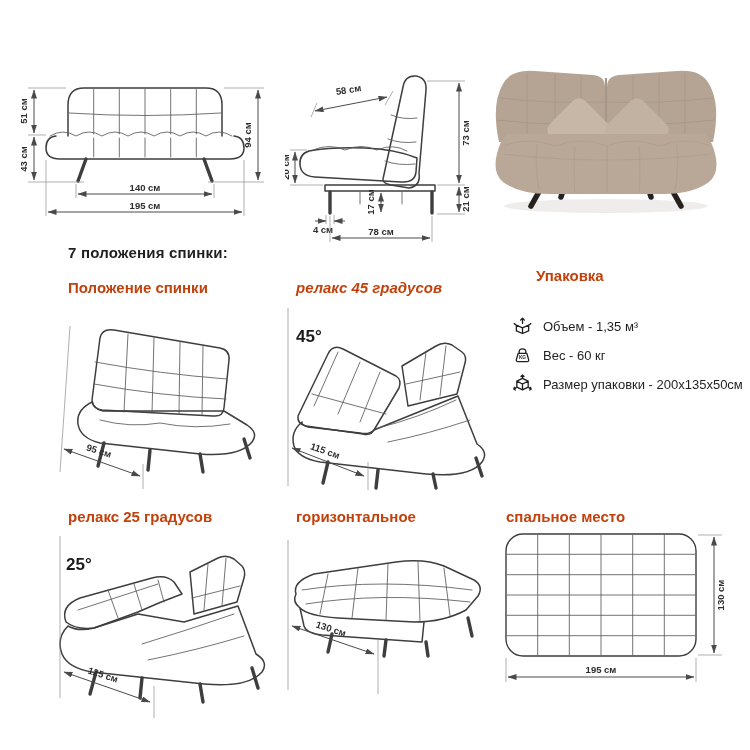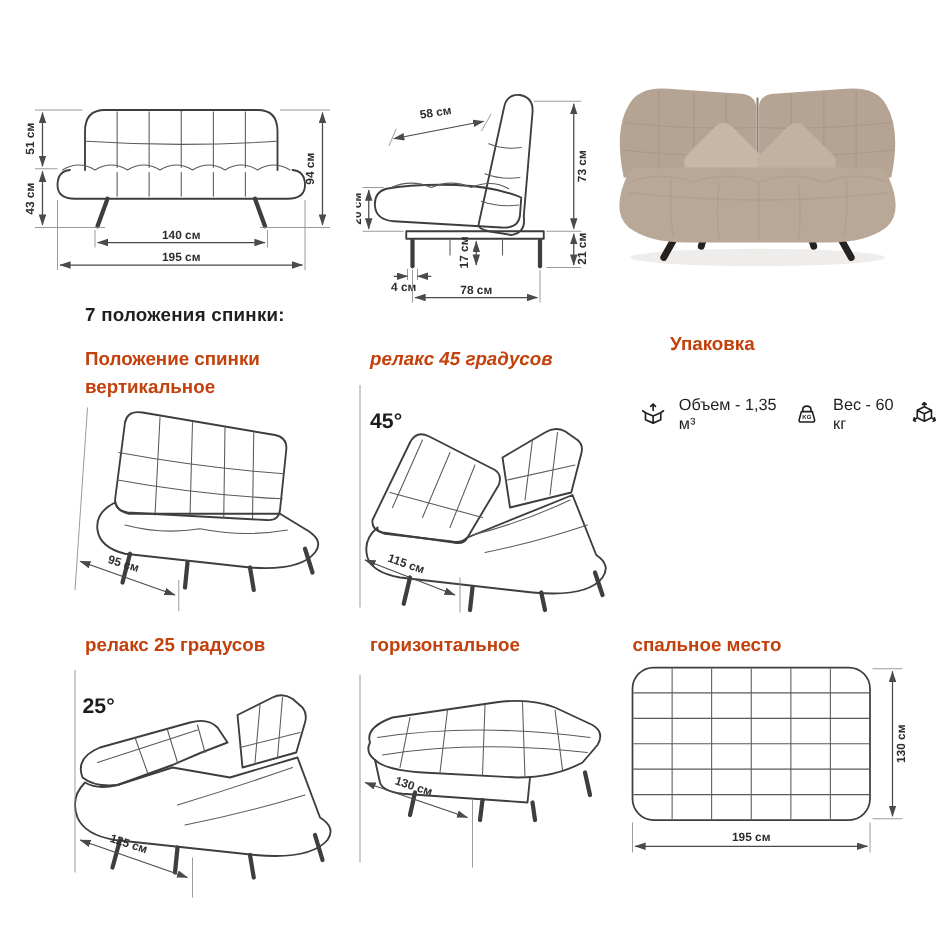--- a/index.html
+++ b/index.html
@@ -1,21 +1,21 @@
 <!DOCTYPE html>
 <html><head>
 <meta charset="utf-8">
 <style>
   html,body{margin:0;padding:0;background:#ffffff;}
   .canvas{position:relative;width:750px;height:750px;background:#ffffff;overflow:hidden;
           font-family:"Liberation Sans",sans-serif;color:#1f1f1f;}
   .abs{position:absolute;}
   .sec-heading{font-size:15px;font-weight:700;letter-spacing:.2px;color:#1f1f1f;}
   .sub-heading{font-size:15px;font-weight:700;line-height:1.45;color:#c2410c;}
-  .pack-list{display:flex;flex-direction:row;gap:8px;}
+  .pack-list{display:flex;flex-direction:column;gap:8px;}
   .pack-row{display:flex;align-items:center;gap:10px;font-size:13px;color:#1f1f1f;}
   .pack-row svg{flex:0 0 auto;}
   svg text{font-family:"Liberation Sans",sans-serif;}
   .dimtxt{font-size:9.5px;font-weight:700;fill:#2e2e2e;}
   .angle{font-size:17px;font-weight:700;fill:#1c1c1c;}
   .out{fill:none;stroke:#3e3e3e;stroke-width:1.5;stroke-linecap:round;stroke-linejoin:round;}
   .thin{fill:none;stroke:#5a5a5a;stroke-width:.85;stroke-linecap:round;}
   .dim{stroke:#4a4a4a;stroke-width:1;fill:none;}
   .ext{stroke:#8d8d8d;stroke-width:.7;fill:none;}
   .leg{stroke:#3e3e3e;stroke-width:3.4;stroke-linecap:round;fill:none;}
@@ -163,21 +163,20 @@
         <path d="M16,112 Q120,124 224,112"></path>
       </g>
       <path d="M16,104 q26,-10 52,0 q26,-10 52,0 q26,-10 52,0 q26,-10 52,0" stroke="#ab9a8a" stroke-width="1" fill="none" opacity=".6"></path>
     </g>
   </svg>
 
   <div class="abs sec-heading" style="left:68px;top:244px;">7 положения спинки:</div>
 
   <div class="abs sub-heading" style="left:68px;top:277px;">
     <div>Положение спинки</div>
-    <div>вертикальное</div>
   </div>
   <div class="abs sub-heading" style="left:296px;top:277px;font-style:italic;">релакс 45 градусов</div>
   <div class="abs sub-heading" style="left:536px;top:265px;">Упаковка</div>
 
   <div class="abs pack-list" style="left:512px;top:316px;">
     <div class="pack-row">
       <svg width="21" height="21" viewBox="0 0 24 24">
         <path class="pic" d="M5,10.5 L12,13.5 L19,10.5 M5,10.5 V17 L12,20 L19,17 V10.5 M12,13.5 V20 M5,10.5 L2.5,8.7 M19,10.5 L21.5,8.7"></path>
         <path class="pic" d="M12,8.5 V2.6 M9.8,4.7 L12,2.5 L14.2,4.7"></path>
       </svg>
@@ -191,20 +190,21 @@
       </svg>
       <span>Вес - 60 кг</span>
     </div>
     <div class="pack-row">
       <svg width="21" height="21" viewBox="0 0 24 24">
         <path class="pic" d="M12,5 L18.5,8.2 V15 L12,18.2 L5.5,15 V8.2 Z M5.5,8.2 L12,11.4 L18.5,8.2 M12,11.4 V18.2"></path>
         <path class="pic" d="M12,4.4 V1.4 M10.3,2.9 L12,1.2 L13.7,2.9"></path>
         <path class="pic" d="M19.2,15.6 L21.9,17.3 M21.9,17.3 L20.1,18.3 M21.9,17.3 L21.2,15.2"></path>
         <path class="pic" d="M4.8,15.6 L2.1,17.3 M2.1,17.3 L3.9,18.3 M2.1,17.3 L2.8,15.2"></path>
       </svg>
+      <span>Размер упаковки - 200х135х50см</span>
     </div>
   </div>
 
   <svg class="abs" style="left:40px;top:322px;" width="235" height="170" viewBox="0 0 235 170">
     <defs>
       <marker id="aV" markerUnits="userSpaceOnUse" markerWidth="10" markerHeight="8" refX="8.5" refY="3" orient="auto-start-reverse">
         <path d="M0,0 L9,3 L0,6 Z" fill="#4a4a4a"></path>
       </marker>
     </defs>
     <path class="out" d="M52,78 L60,16 Q62,6 74,8 L180,26 Q190,28 189,38 L184,86 Q183,95 173,94 L62,88 Q53,87 52,78 Z"></path>

